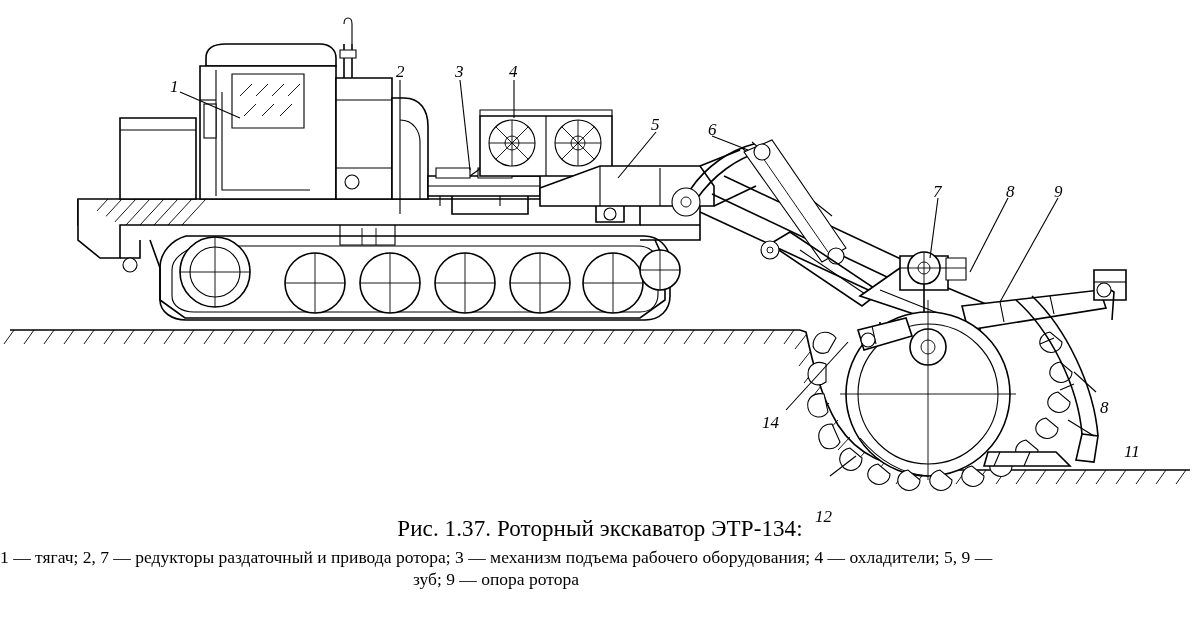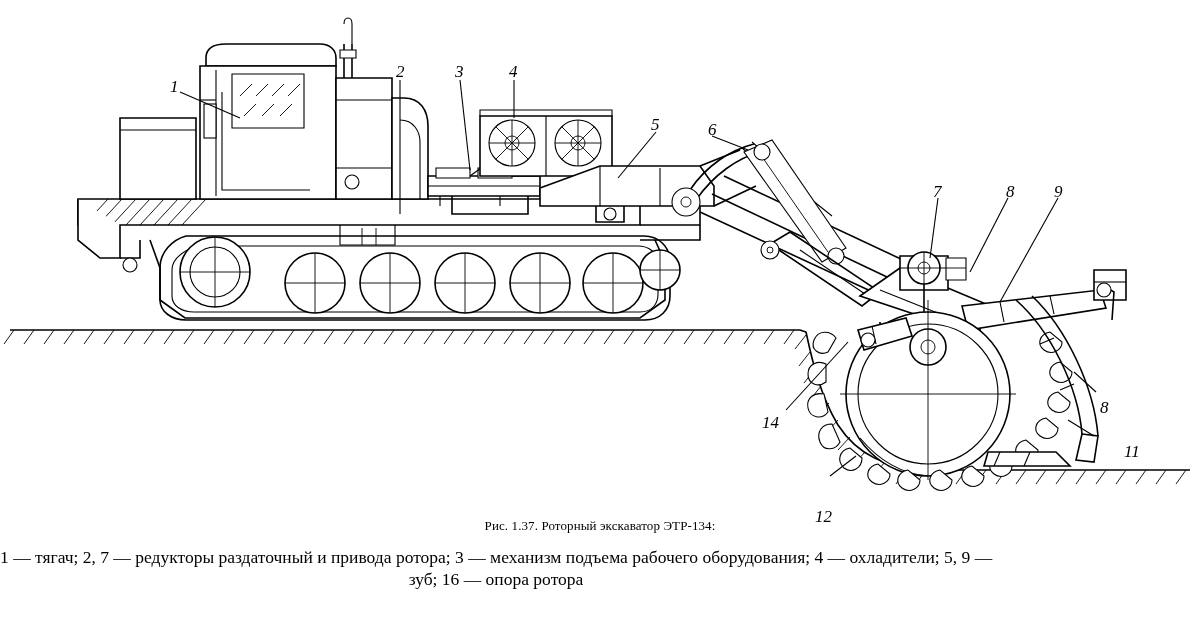--- a/index.html
+++ b/index.html
@@ -39,21 +39,21 @@
     user-select: none;
   }
   #caption-block {
     position: absolute;
     left: 0;
     top: 516px;
     width: 1200px;
     text-align: center;
   }
   #caption-title {
-    font-size: 13px;
+    font-size: 23px;
     font-family: "Liberation Serif", serif;
     letter-spacing: 0.1px;
   }
   #legend-block {
     position: absolute;
     left: 0;
     top: 546px;
     width: 992px;
     text-align: center;
     font-size: 17.5px;
@@ -436,16 +436,16 @@
   <span class="callout" style="left:1098px; top:443px;margin-left:26px;">11</span>
   <span class="callout" style="left:815px; top:508px;">12</span>
   <span class="callout" style="left:762px; top:414px;">14</span>
 
   <div id="caption-block">
     <span id="caption-title">Рис. 1.37. Роторный экскаватор ЭТР-134:</span>
   </div>
 
   <div id="legend-block">
     <span class="legend-line">1 — тягач; 2, 7 — редукторы раздаточный и привода ротора; 3 — механизм подъема рабочего оборудования; 4 — охладители; 5, 9 —</span>
-    <span class="legend-line">зуб; 16 — опора ротора</span>
+    <span class="legend-line">зуб; 9 — опора ротора</span>
   </div>
 
 </div>
 
 </body></html>

